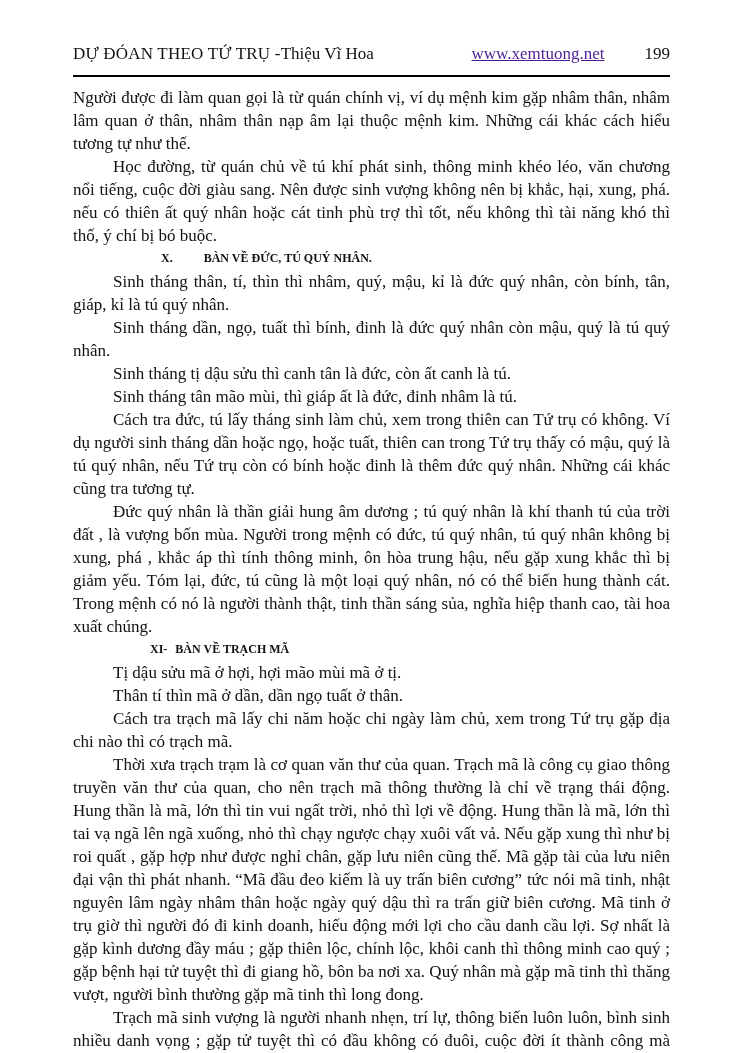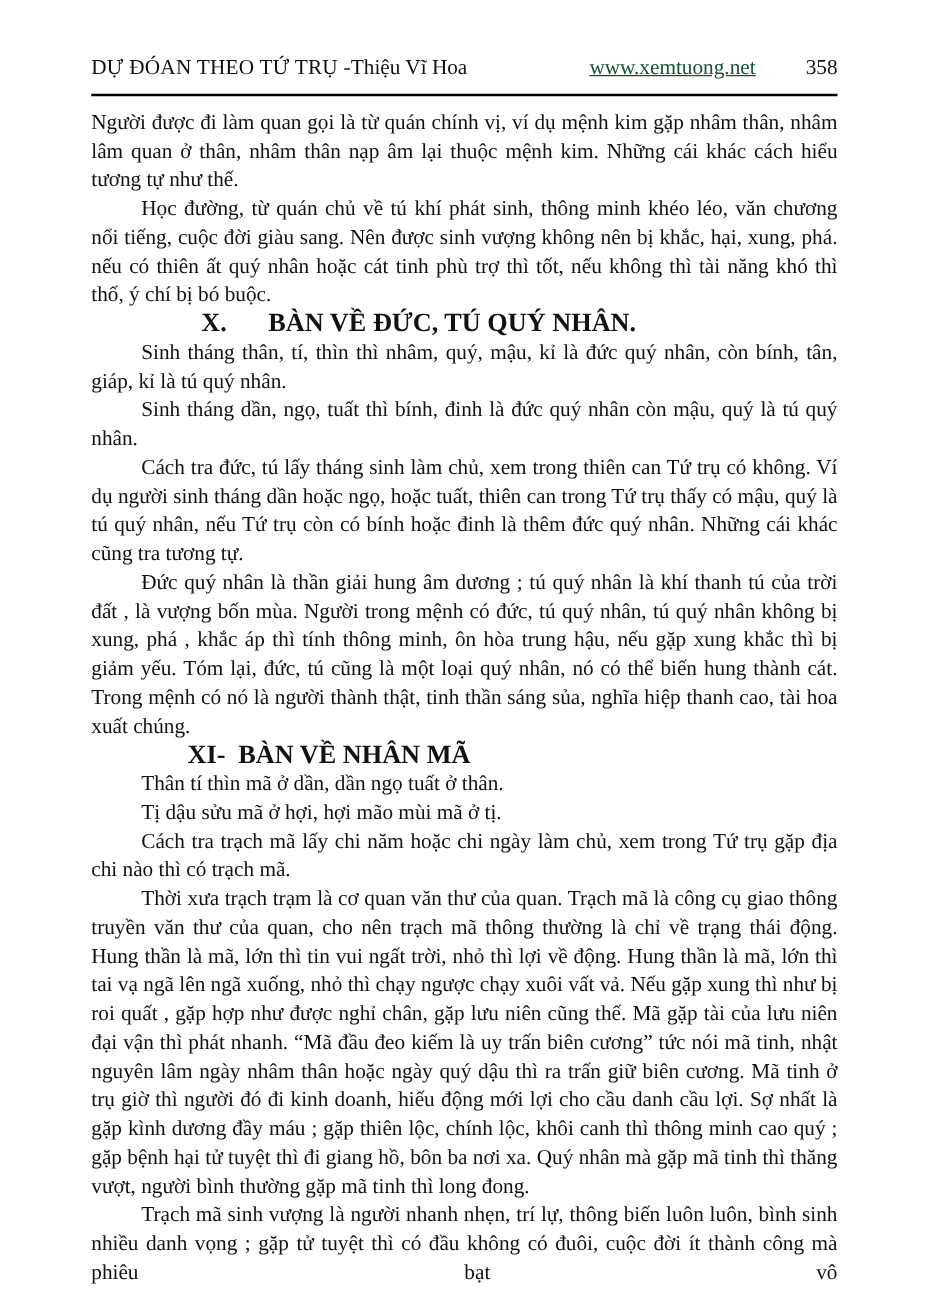--- a/index.html
+++ b/index.html
@@ -27,21 +27,21 @@
     align-items: baseline;
     font-size: 17px;
     line-height: 20px;
     white-space: nowrap;
   }
   .book-title { letter-spacing: 0.2px; }
   .author { }
   .website {
     margin-left: auto;
     text-decoration: underline;
-    color: #14532d;
+    color: #4c1d95;
     cursor: pointer;
   }
   .page-number { margin-left: 40px; }
   .header-rule {
     border: none;
     border-top: 2px solid #000000;
     margin: 11px 0 0 0;
   }
   
   .content {
@@ -53,63 +53,65 @@
     margin: 0;
     text-align: justify;
     text-indent: 40px;
     font-family: Liberation Serif, serif;
   }
   .content p.no-indent { text-indent: 0; }
   .content p.continues { text-align-last: justify; }
   
   .section-heading {
     font-weight: bold;
-    font-size: 21px;
+    font-size: 12px;
     margin: 23px 0 23px 0;
     text-indent: 0;
   }
   .section-heading.style-x { padding-left: 48px; }
   .section-heading.style-x .heading-title { margin-left: 28px; }
   .section-heading.style-xi { padding-left: 37px; }
   .section-heading.style-xi .heading-title { margin-left: 5px; }
 </style>
 </head>
 <body>
 
 <div class="page">
 
   <div class="running-header">
     <span class="book-title">DỰ ĐÓAN THEO TỨ TRỤ -</span>
     <span class="author">Thiệu Vĩ  Hoa</span>
     <span class="website">www.xemtuong.net</span>
-    <span class="page-number">358</span>
+    <span class="page-number">199</span>
   </div>
 
   <hr class="header-rule">
 
   <div class="content">
 
     <p class="no-indent">Người được đi làm quan gọi là từ quán chính vị, ví dụ mệnh kim gặp nhâm thân, nhâm lâm quan ở thân, nhâm thân nạp âm lại thuộc mệnh kim. Những cái khác cách hiểu tương tự như thế.</p>
     <p>Học đường, từ quán chủ về tú khí phát sinh, thông minh khéo léo, văn chương nổi tiếng, cuộc đời giàu sang. Nên được sinh vượng không nên bị khắc, hại, xung, phá. nếu có thiên ất quý nhân hoặc cát tinh phù trợ thì tốt, nếu không thì tài năng khó thì thố, ý chí bị bó buộc.</p>
 
     <p class="section-heading style-x">
       <span class="heading-number">X.</span>
       <span class="heading-title">BÀN VỀ ĐỨC, TÚ QUÝ NHÂN.</span>
     </p>
 
     <p>Sinh tháng thân, tí, thìn thì nhâm, quý, mậu, kỉ là đức quý nhân, còn bính, tân, giáp, kỉ là tú quý nhân.</p>
     <p>Sinh tháng dần, ngọ, tuất thì bính, đinh là đức quý nhân còn mậu, quý là tú quý nhân.</p>
+    <p>Sinh tháng tị dậu sửu thì canh tân là đức, còn ất canh là tú.</p>
+    <p>Sinh tháng tân mão mùi, thì giáp ất là đức, đinh nhâm là tú.</p>
     <p>Cách tra đức, tú lấy tháng sinh làm chủ, xem trong thiên can Tứ trụ có không. Ví dụ người sinh tháng dần hoặc ngọ, hoặc tuất, thiên can trong  Tứ trụ thấy có mậu, quý là tú quý nhân, nếu Tứ trụ còn có bính hoặc đinh là thêm đức quý nhân. Những cái khác cũng tra tương tự.</p>
     <p>Đức quý nhân là thần giải hung âm dương ; tú quý nhân là khí thanh tú của trời đất , là vượng bốn mùa. Người trong mệnh có đức, tú quý nhân, tú quý nhân không bị xung, phá , khắc áp thì tính thông minh, ôn hòa trung hậu, nếu gặp xung khắc thì bị giảm yếu. Tóm lại, đức, tú cũng là một loại quý nhân, nó có thể biến hung thành cát. Trong mệnh có nó là người thành thật, tinh thần sáng sủa, nghĩa hiệp thanh cao, tài hoa xuất chúng.</p>
 
     <p class="section-heading style-xi">
       <span class="heading-number">XI-</span>
-      <span class="heading-title">BÀN VỀ NHÂN MÃ</span>
+      <span class="heading-title">BÀN VỀ TRẠCH MÃ</span>
     </p>
 
+    <p>Tị dậu sửu mã ở hợi, hợi mão mùi mã ở tị.</p>
     <p>Thân tí thìn mã ở dần, dần ngọ tuất ở thân.</p>
-    <p>Tị dậu sửu mã ở hợi, hợi mão mùi mã ở tị.</p>
     <p>Cách tra trạch mã lấy chi năm hoặc chi ngày làm chủ, xem trong Tứ trụ gặp địa chi nào thì có trạch mã.</p>
     <p>Thời xưa trạch trạm là cơ quan văn thư của quan. Trạch mã là công cụ giao thông truyền văn thư của quan, cho nên trạch mã thông thường là chỉ về trạng thái động. Hung thần là mã, lớn thì tin vui ngất trời, nhỏ thì lợi về động. Hung thần là mã, lớn thì tai vạ ngã lên ngã xuống, nhỏ thì chạy ngược chạy xuôi vất vả. Nếu gặp xung thì như bị roi quất , gặp hợp như được nghỉ chân, gặp lưu niên cũng thế. Mã gặp tài của lưu niên đại vận thì phát nhanh. “Mã đầu đeo kiếm là uy trấn biên cương” tức nói mã tinh, nhật nguyên lâm ngày nhâm thân hoặc ngày quý dậu thì ra trấn giữ biên cương. Mã tinh ở trụ giờ thì người đó đi kinh doanh, hiếu động mới lợi cho cầu danh cầu lợi. Sợ nhất là gặp kình dương đầy máu ; gặp thiên lộc, chính lộc, khôi canh thì thông minh cao quý ; gặp bệnh hại tử tuyệt thì đi giang hồ, bôn ba nơi xa. Quý nhân mà gặp mã tinh thì thăng vượt, người bình thường gặp mã tinh thì long đong.</p>
     <p class="continues">Trạch mã sinh vượng là người nhanh nhẹn, trí lự, thông biến luôn luôn, bình sinh nhiều danh vọng ; gặp tử tuyệt thì có đầu không có đuôi, cuộc đời ít thành công mà phiêu bạt vô</p>
 
   </div>
 </div>
 
 </body></html>

